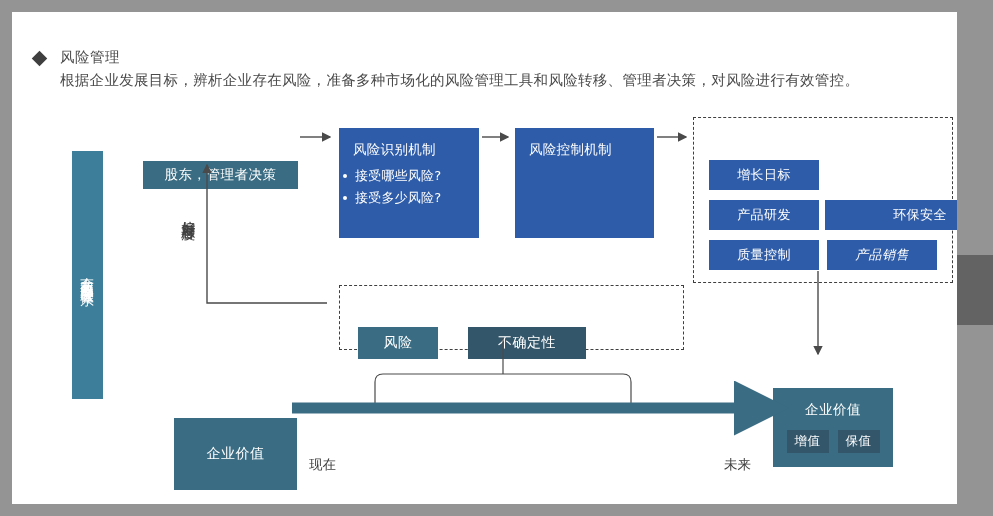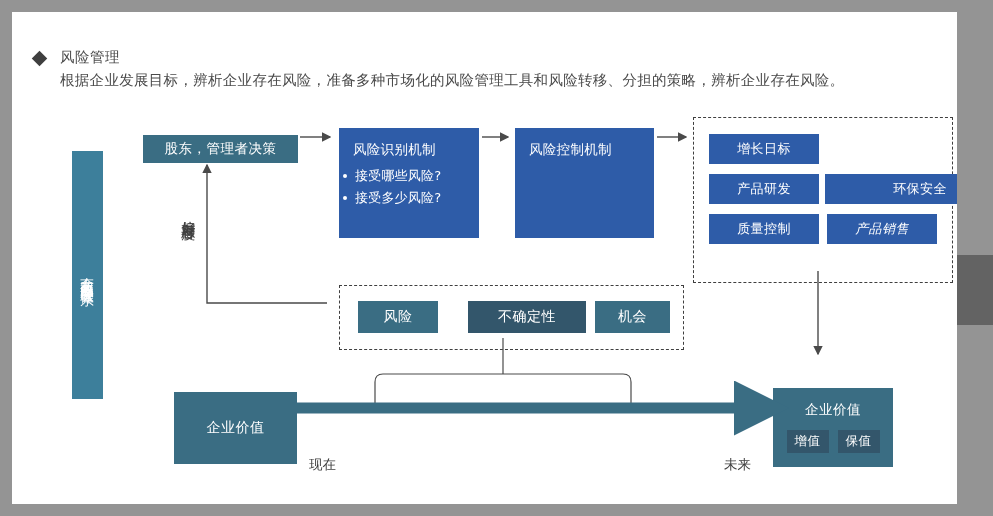--- a/index.html
+++ b/index.html
@@ -52,21 +52,21 @@
     writing-mode:vertical-rl;text-orientation:upright;
     color:#ffffff;font-size:13.5px;letter-spacing:1.5px;
     line-height:1.05;
   }
 
   
   .box{position:absolute;box-sizing:border-box;}
   .box-teal{background:#3a6d83;color:#fff;}
   .box-blue{background:#2e5ca8;color:#fff;}
   .box-slate{background:#33566b;color:#fff;}
-  .centered{display:flex;align-items:center;justify-content:center;text-align:center;}
+  .centered{display:flex;align-items:center;justify-content:center;text-align:center;margin-top:26px;}
 
   
   #stakeholders{
     left:131px;top:123px;width:155px;height:28px;
     font-size:13.5px;letter-spacing:.5px;
   }
 
   
   #proc-identify{left:327px;top:116px;width:140px;height:110px;}
   #proc-control{left:503px;top:116px;width:139px;height:110px;}
@@ -128,21 +128,21 @@
   
   #connectors{position:absolute;left:0;top:0;width:945px;height:492px;pointer-events:none;}
 </style>
 </head>
 <body>
 
 <div id="page">
 
   <div class="bullet-diamond"></div>
   <div class="hdr-title">风险管理</div>
-  <div class="hdr-sub">根据企业发展目标，辨析企业存在风险，准备多种市场化的风险管理工具和风险转移、分担的策略，辨析企业存在风险。</div>
+  <div class="hdr-sub">根据企业发展目标，辨析企业存在风险，准备多种市场化的风险管理工具和风险转移、管理者决策，对风险进行有效管控。</div>
 
   <div class="side-bar">
     <span>全面有效的风险管理体系</span>
   </div>
 
   <div class="box box-teal centered" id="stakeholders">
     <span>股东，管理者决策</span>
   </div>
 
   <div class="box box-blue" id="proc-identify">
@@ -161,21 +161,20 @@
     <div class="grid-cell centered" style="left:15px;top:16px;">增长日标</div>
     <div class="grid-cell centered" style="left:15px;top:56px;">产品研发</div>
     <div class="grid-cell centered" style="left:131px;top:56px;padding-left:40px;">环保安全</div>
     <div class="grid-cell centered" style="left:15px;top:96px;">质量控制</div>
     <div class="grid-cell centered" style="left:133px;top:96px;font-style:italic;">产品销售</div>
   </div>
 
   <div id="mid-group">
     <div class="mid-cell box-teal centered" style="left:18px;width:80px;">风险</div>
     <div class="mid-cell box-slate centered" style="left:128px;width:118px;">不确定性</div>
-    <div class="mid-cell box-teal centered" style="left:255px;width:75px;">机会</div>
   </div>
 
   <div class="box box-teal centered" id="val-now">
     <span>企业价值</span>
   </div>
 
   <div id="val-future">
     <div class="vf-title">企业价值</div>
     <div class="vf-chips">
       <span class="vf-chip">增值</span>

